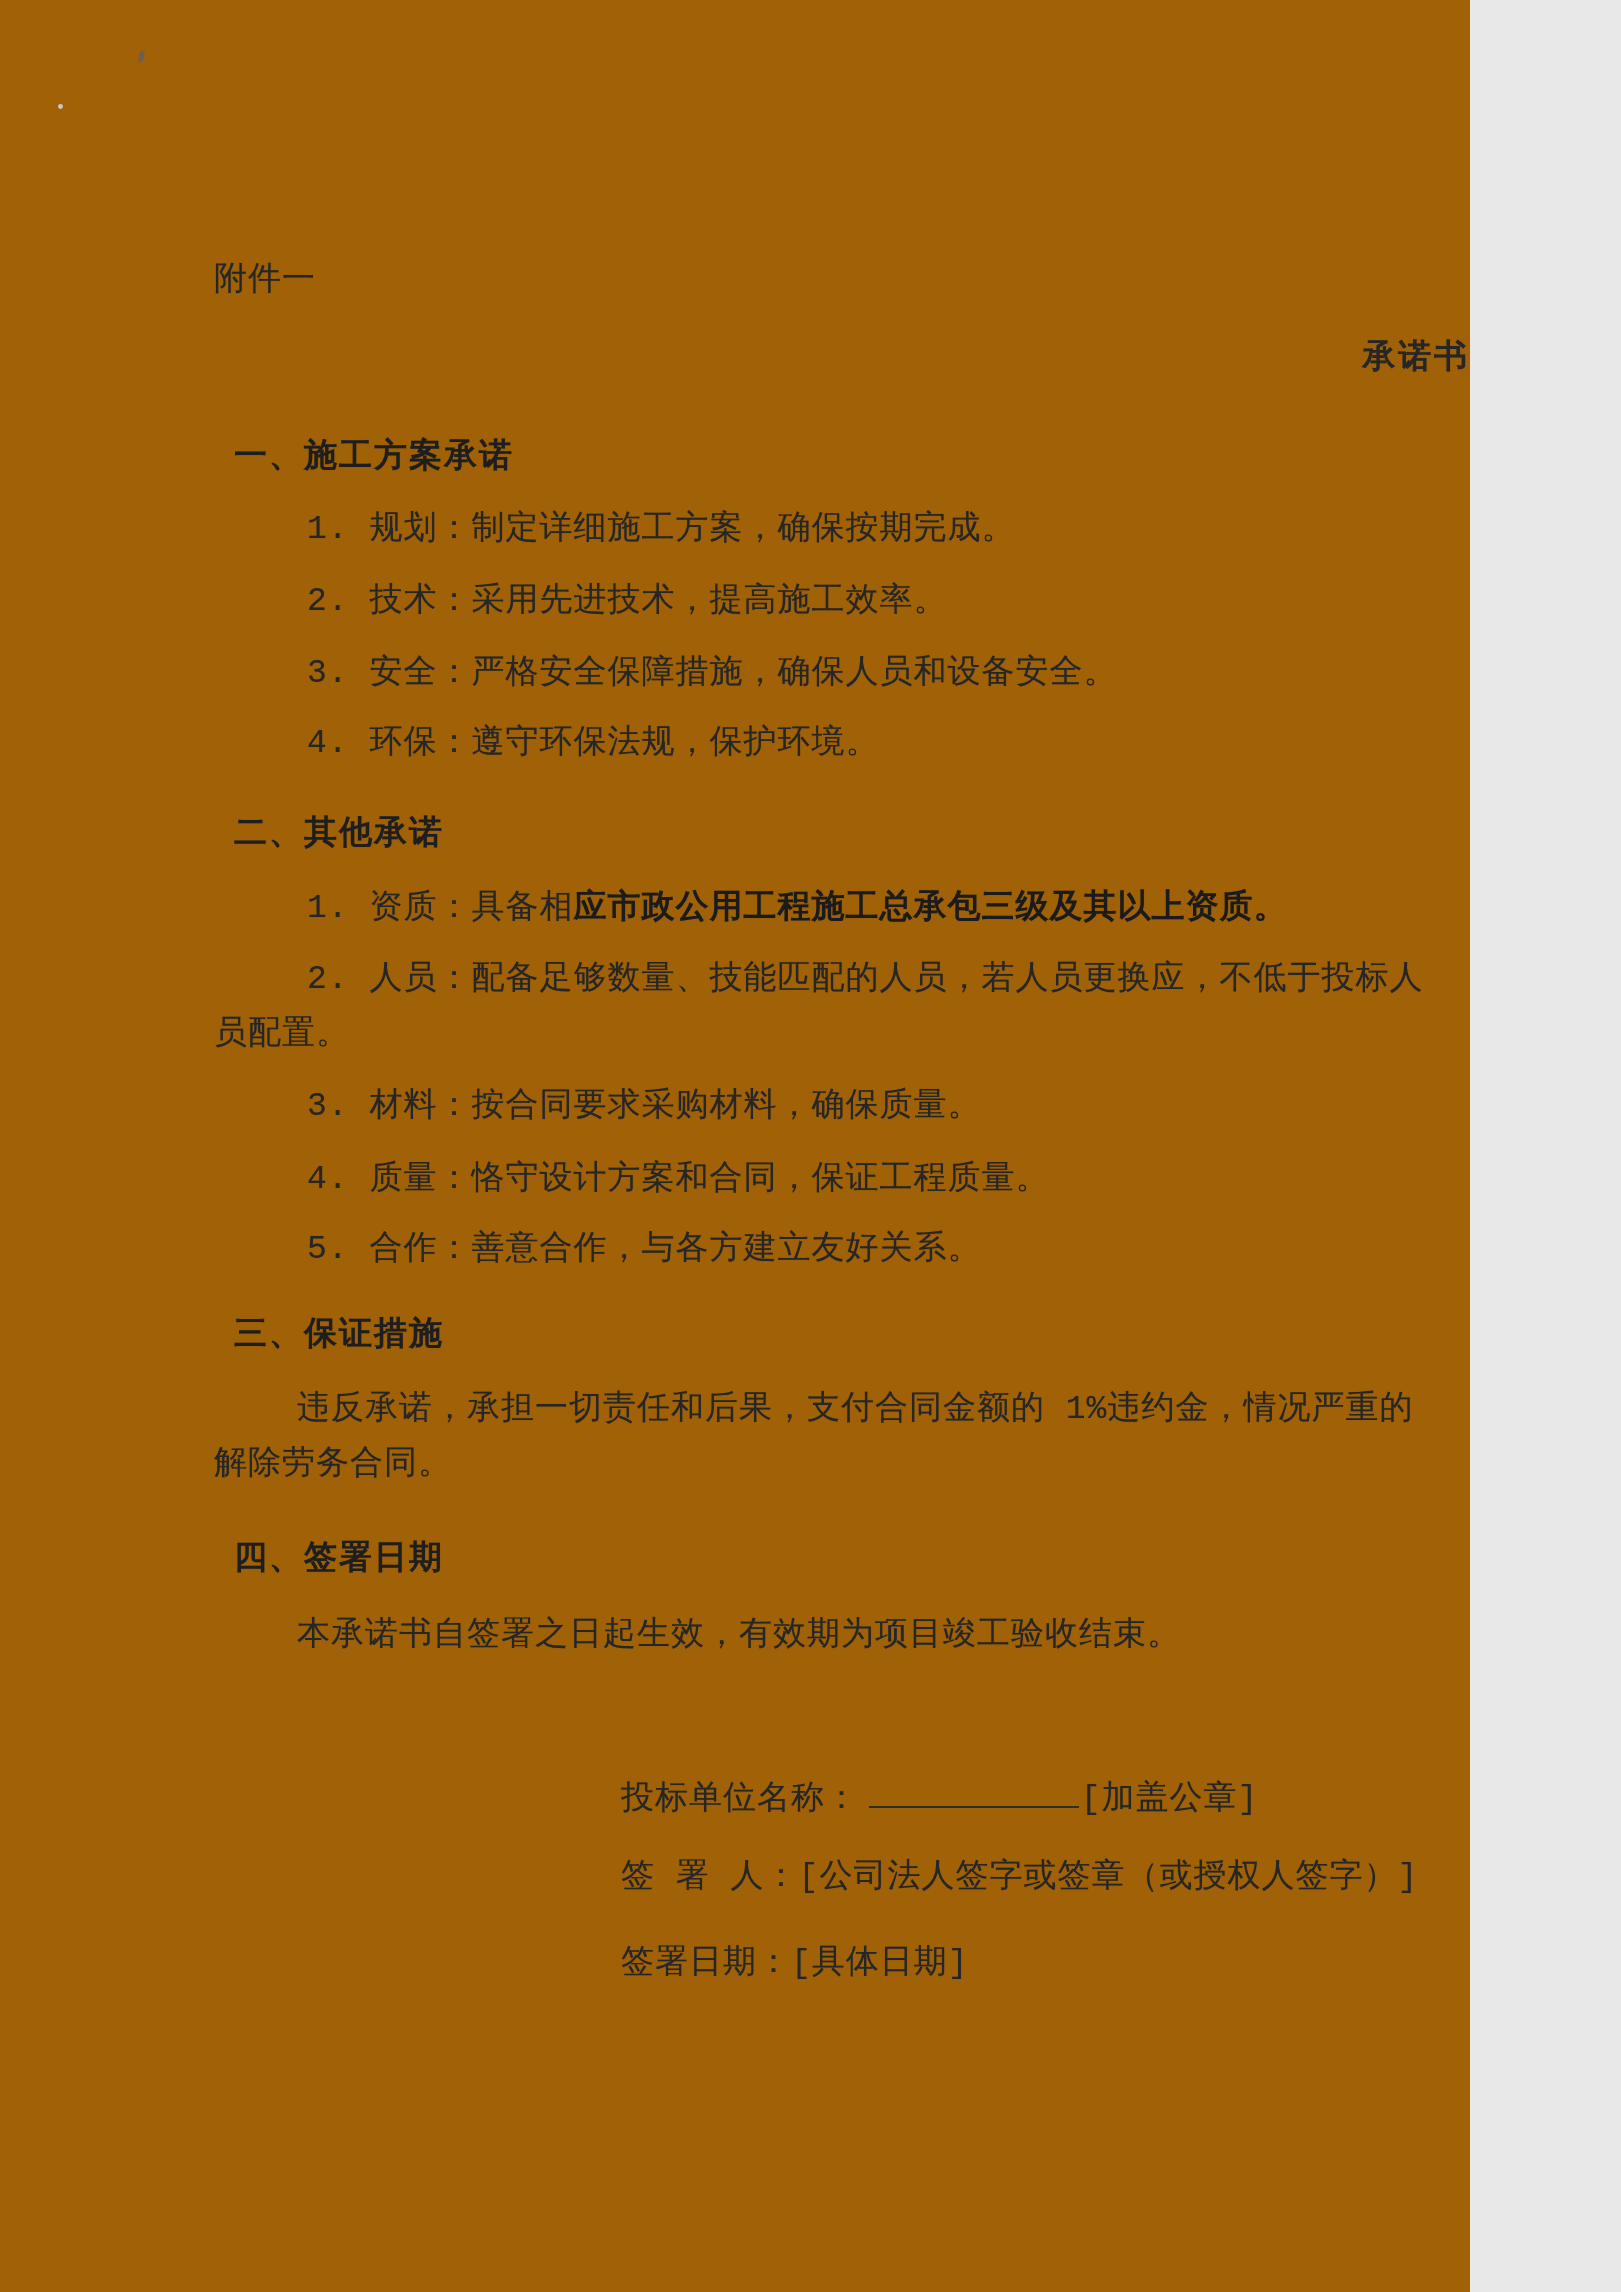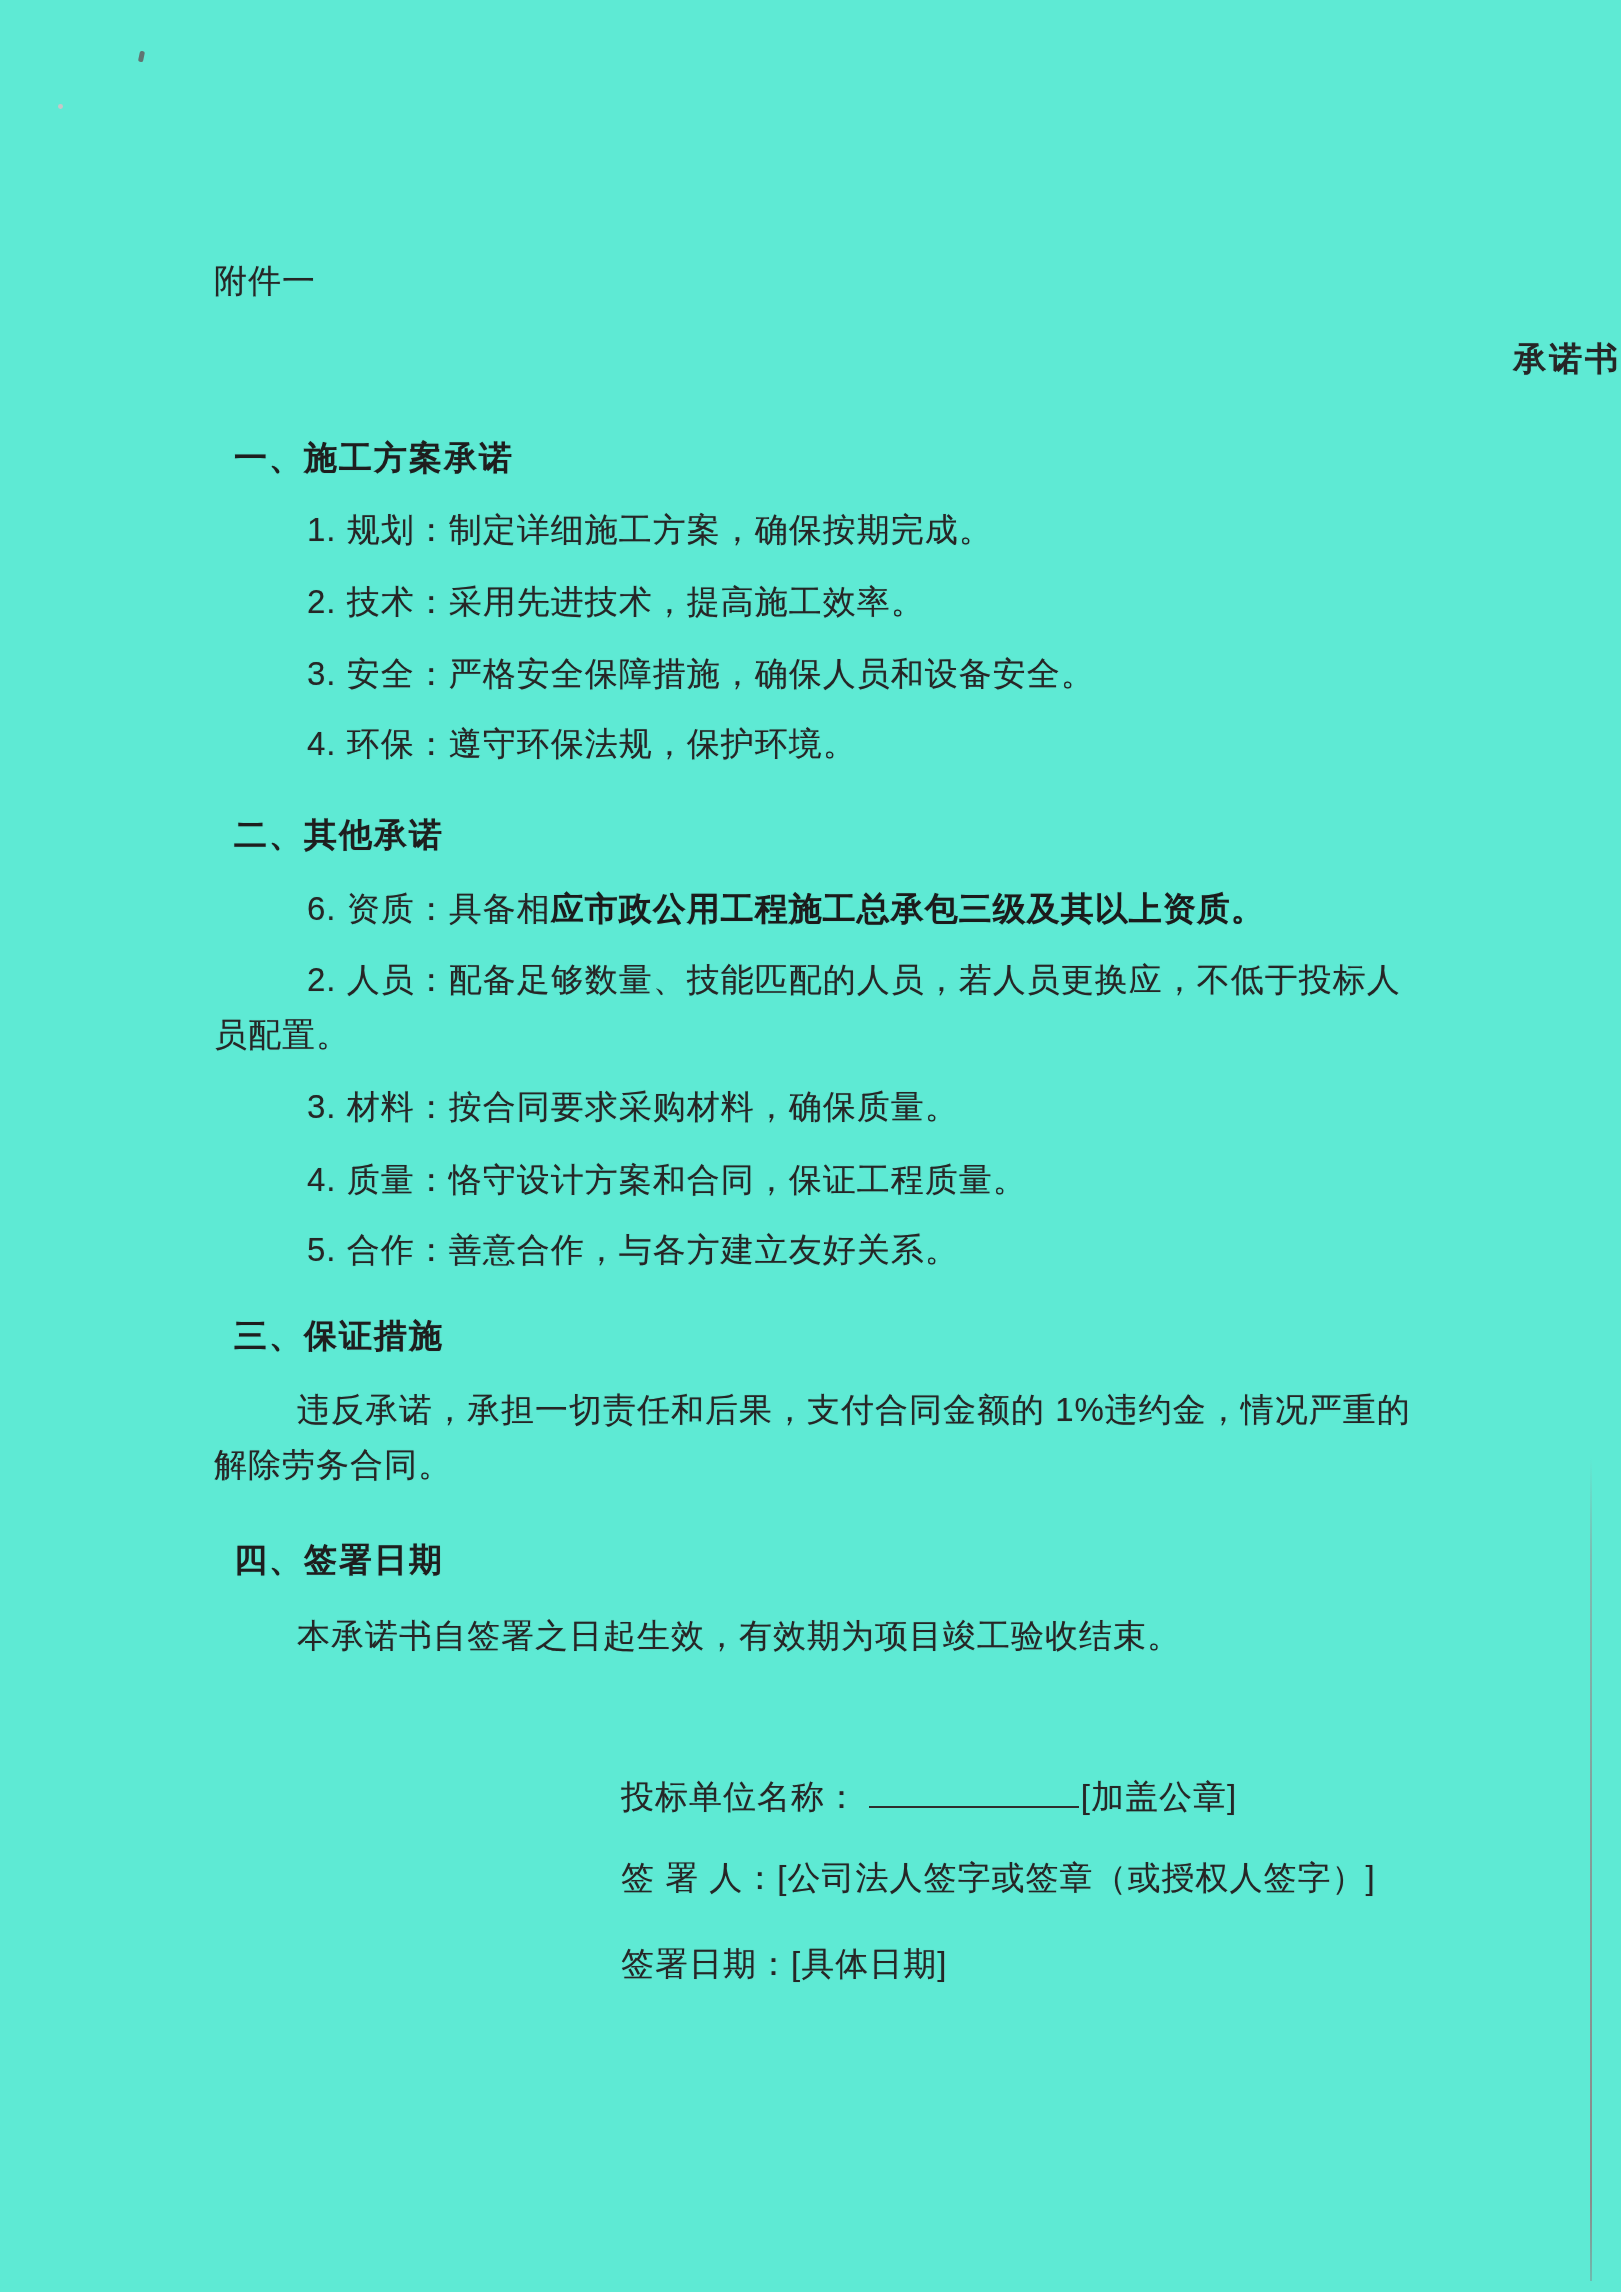--- a/index.html
+++ b/index.html
@@ -1,22 +1,22 @@
 <!DOCTYPE html>
 <html><head>
 <meta charset="utf-8">
 <style>
   html, body { margin: 0; padding: 0; background: #e8e8e8; }
   .page {
     position: relative;
-    width: 1621px;
+    width: 1470px;
     height: 2293px;
-    background: #5eead4;
+    background: #a16207;
     overflow: hidden;
-    font-family: Liberation Sans, sans-serif;
+    font-family: Liberation Mono, monospace;
   }
   .line {
     position: absolute;
     font-size: 33px;
     line-height: 39px;
     color: #262626;
     white-space: nowrap;
     letter-spacing: 1px;
     text-shadow: 0 0 1px rgba(40,40,40,0.35);
   }
@@ -82,21 +82,21 @@
   <div class="line title-line" style="top:339px">承诺书</div>
 
   <div class="line heading margin-left" style="top:438px">一、施工方案承诺</div>
   <div class="line indent-item" style="top:510px">1. 规划：制定详细施工方案，确保按期完成。</div>
   <div class="line indent-item" style="top:582px">2. 技术：采用先进技术，提高施工效率。</div>
   <div class="line indent-item" style="top:654px">3. 安全：严格安全保障措施，确保人员和设备安全。</div>
   <div class="line indent-item" style="top:724px">4. 环保：遵守环保法规，保护环境。</div>
 
   <div class="line heading margin-left" style="top:815px">二、其他承诺</div>
   <div class="line indent-item" style="top:889px">
-    <span>6. 资质：具备相</span><span class="bold-seg">应市政公用工程施工总承包三级及其以上资质。</span>
+    <span>1. 资质：具备相</span><span class="bold-seg">应市政公用工程施工总承包三级及其以上资质。</span>
   </div>
   <div class="line indent-item" style="top:960px">2. 人员：配备足够数量、技能匹配的人员，若人员更换应，不低于投标人</div>
   <div class="line margin-left" style="top:1015px">员配置。</div>
   <div class="line indent-item" style="top:1087px">3. 材料：按合同要求采购材料，确保质量。</div>
   <div class="line indent-item" style="top:1160px">4. 质量：恪守设计方案和合同，保证工程质量。</div>
   <div class="line indent-item" style="top:1230px">5. 合作：善意合作，与各方建立友好关系。</div>
 
   <div class="line heading margin-left" style="top:1316px">三、保证措施</div>
   <div class="line indent-para" style="top:1390px">违反承诺，承担一切责任和后果，支付合同金额的 1%违约金，情况严重的</div>
   <div class="line margin-left" style="top:1445px">解除劳务合同。</div>

